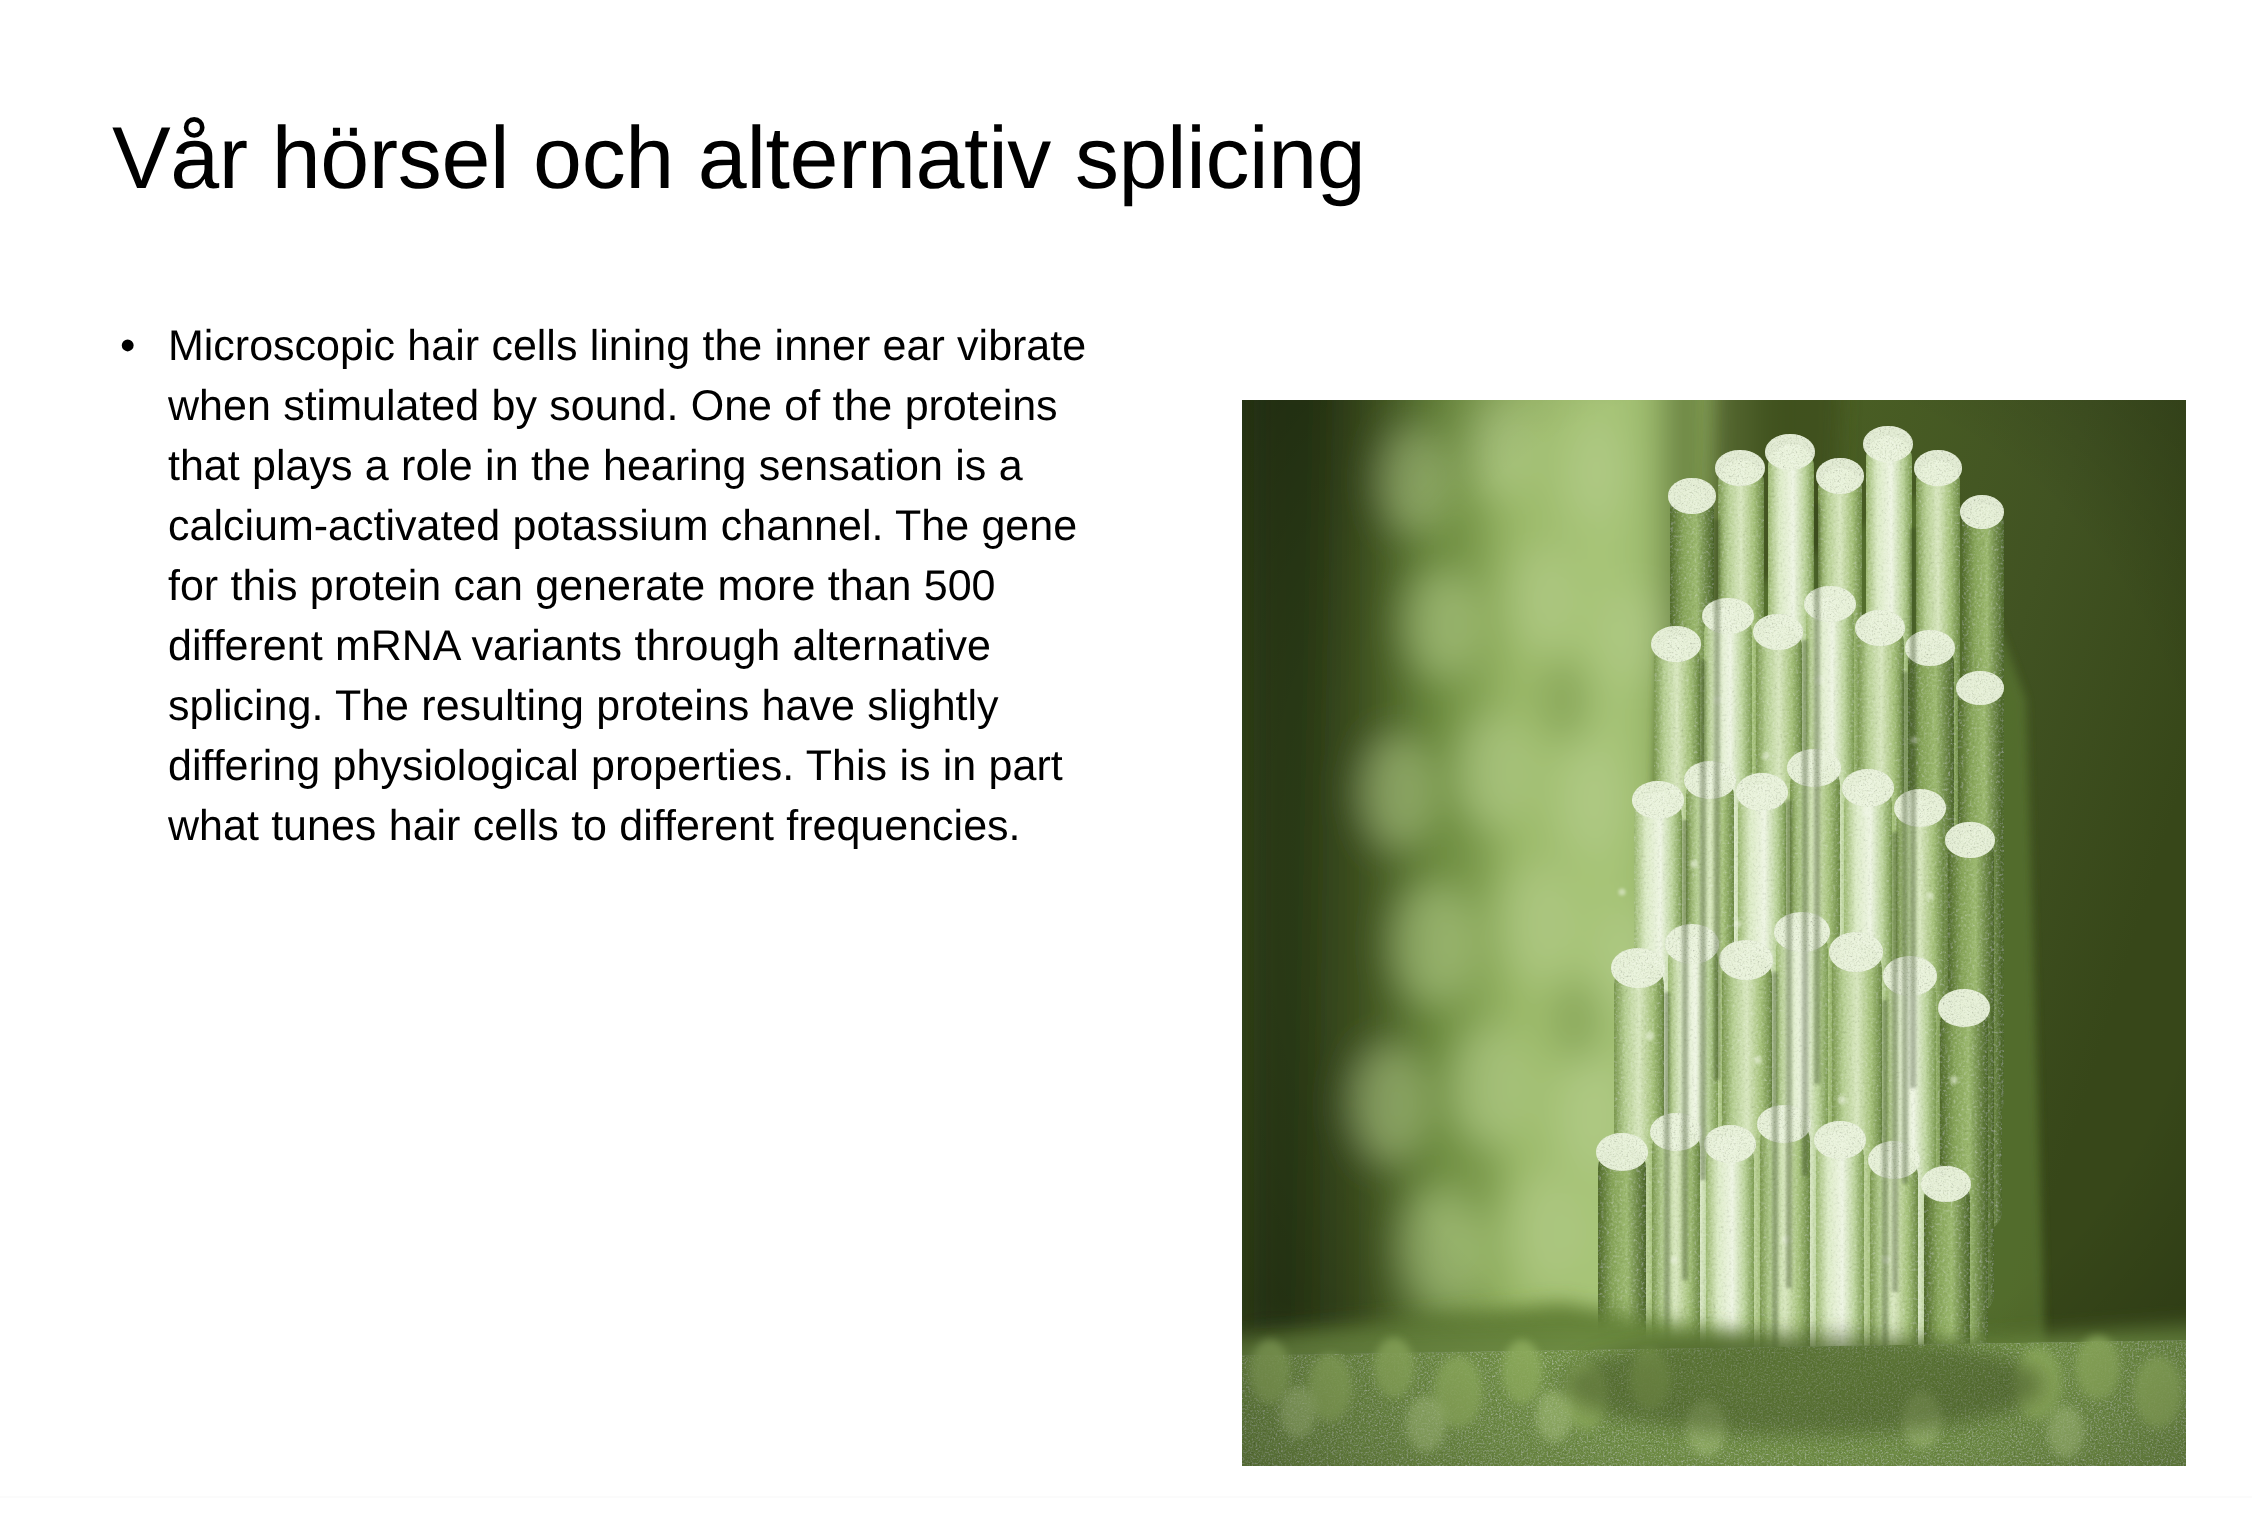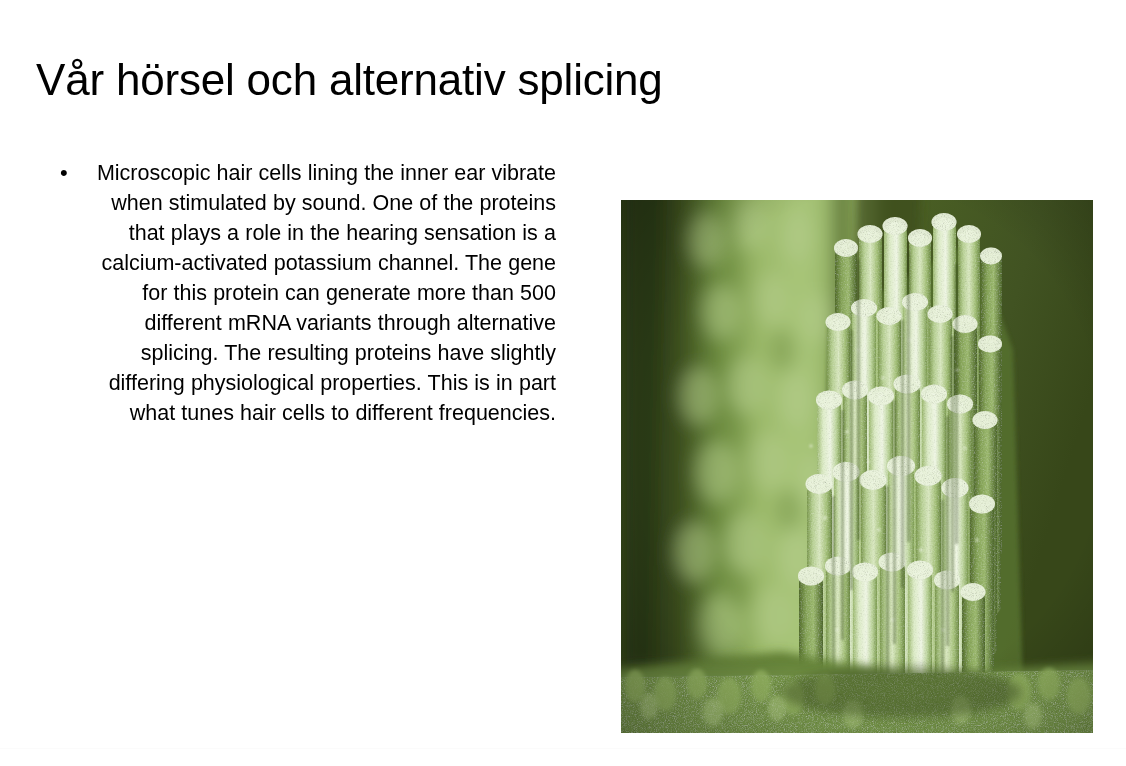--- a/index.html
+++ b/index.html
@@ -19,21 +19,21 @@
 
   #slide {
     position: absolute;
     inset: 0;
     background: #ffffff;
   }
 
   
   #slide-title {
     position: absolute;
-    left: 36px;
+    left: 56px;
     top: 26px;
     width: 1020px;
     font-size: 44px;
     line-height: 1.15;
     font-weight: 400;
     color: #000000;
     letter-spacing: -0.2px;
     white-space: nowrap;
   }
 
@@ -57,21 +57,21 @@
     text-align: left;
     padding-left: 4px;
     box-sizing: border-box;
   }
   .bullet-text {
     flex: 1 1 auto;
     font-size: 21.5px;
     line-height: 30px;
     font-weight: 400;
     color: #000000;
-    text-align: right;
+    text-align: left;
     word-spacing: 0.2px;
   }
 
   
   #micrograph {
     position: absolute;
     left: 621px;
     top: 200px;
     width: 472px;
     height: 533px;

